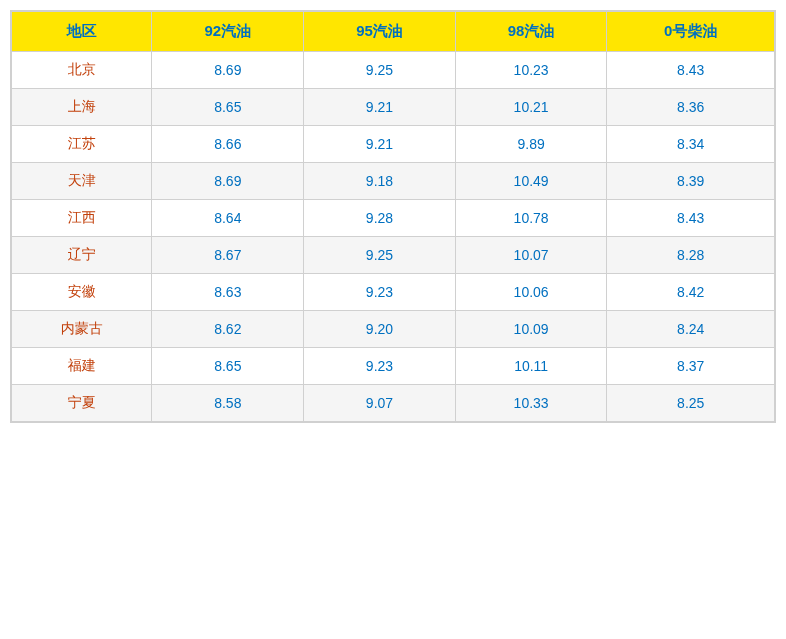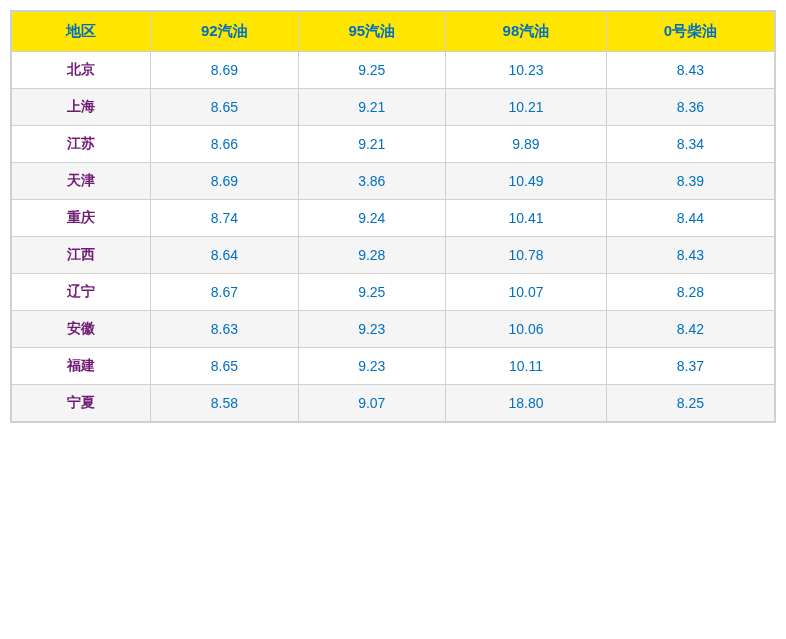--- a/index.html
+++ b/index.html
@@ -28,21 +28,21 @@
       width: 100%;
       border-collapse: collapse;
       font-size: 14px;
     }
 
     thead tr th {
       background-color: #FFE600;
       color: #0070C0;
       font-weight: bold;
       text-align: center;
-      padding: 10px 0;
+      padding: 10px 8px;
       border: 1px solid #d0d0d0;
       font-size: 15px;
     }
 
     tbody tr td {
       text-align: center;
       padding: 9px 8px;
       border: 1px solid #d0d0d0;
       color: #0070C0;
       font-size: 14px;
@@ -50,22 +50,22 @@
 
     tbody tr:nth-child(odd) {
       background-color: #ffffff;
     }
 
     tbody tr:nth-child(even) {
       background-color: #f5f5f5;
     }
 
     tbody tr td:first-child {
-      color: #701a75;
-      font-weight: bold;
+      color: #c2410c;
+      font-weight: normal;
     }
   </style>
 </head>
 <body>
 
 <div class="table-container">
   <table>
     <thead>
       <tr>
         <th>地区</th>
@@ -93,30 +93,23 @@
         <tr>
           <td>江苏</td>
           <td>8.66</td>
           <td>9.21</td>
           <td>9.89</td>
           <td>8.34</td>
         </tr>
         <tr>
           <td>天津</td>
           <td>8.69</td>
-          <td>3.86</td>
+          <td>9.18</td>
           <td>10.49</td>
           <td>8.39</td>
-        </tr>
-        <tr>
-          <td>重庆</td>
-          <td>8.74</td>
-          <td>9.24</td>
-          <td>10.41</td>
-          <td>8.44</td>
         </tr>
         <tr>
           <td>江西</td>
           <td>8.64</td>
           <td>9.28</td>
           <td>10.78</td>
           <td>8.43</td>
         </tr>
         <tr>
           <td>辽宁</td>
@@ -126,28 +119,35 @@
           <td>8.28</td>
         </tr>
         <tr>
           <td>安徽</td>
           <td>8.63</td>
           <td>9.23</td>
           <td>10.06</td>
           <td>8.42</td>
         </tr>
         <tr>
+          <td>内蒙古</td>
+          <td>8.62</td>
+          <td>9.20</td>
+          <td>10.09</td>
+          <td>8.24</td>
+        </tr>
+        <tr>
           <td>福建</td>
           <td>8.65</td>
           <td>9.23</td>
           <td>10.11</td>
           <td>8.37</td>
         </tr>
         <tr>
           <td>宁夏</td>
           <td>8.58</td>
           <td>9.07</td>
-          <td>18.80</td>
+          <td>10.33</td>
           <td>8.25</td>
         </tr>
       </tbody>
   </table>
 </div>
 
 </body></html>

